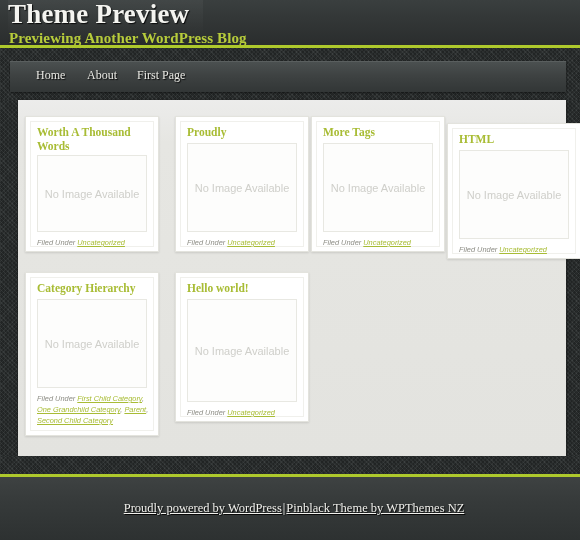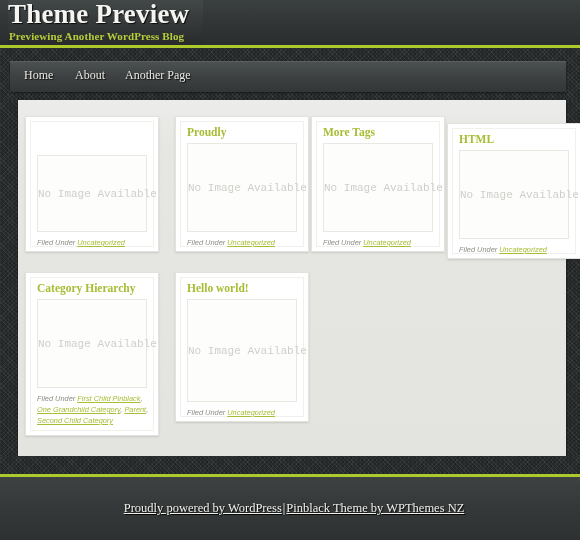--- a/index.html
+++ b/index.html
@@ -58,21 +58,21 @@
     letter-spacing: 0.2px;
     text-shadow: 1px 1px 1px rgba(0,0,0,0.8);
     white-space: nowrap;
   }
   #site-description {
     position: absolute;
     left: 9px;
     top: 30px;
     margin: 0;
     font-family: "Liberation Serif", serif;
-    font-size: 11px;
+    font-size: 15px;
     font-weight: bold;
     color: #b7cc3b;
     letter-spacing: 0.1px;
     white-space: nowrap;
   }
   .accent-rule {
     position: absolute;
     left: 0;
     width: 580px;
     height: 3px;
@@ -100,20 +100,21 @@
   }
   .nav-item {
     position: absolute;
     top: 6px;
     font-family: "Liberation Serif", serif;
     font-size: 12px;
     color: #e9e9e4;
     text-shadow: 1px 1px 1px rgba(0,0,0,0.85);
     white-space: nowrap;
     cursor: pointer;
+    margin-left: 12px;
   }
   .nav-item:nth-of-type(1) { left: 14px; }
   .nav-item:nth-of-type(2) { left: 65px; }
   .nav-item:nth-of-type(3) { left: 115px; }
 
   
   #content-panel {
     position: absolute;
     left: 18px;
     top: 100px;
@@ -163,21 +164,21 @@
     border: 1px solid #e8e8e2;
     background: #fdfdfc;
     box-sizing: border-box;
   }
   .thumb-label {
     position: absolute;
     left: 0; right: 0;
     top: 50%;
     transform: translateY(-50%);
     text-align: center;
-    font-family: Liberation Mono, monospace;
+    font-family: Liberation Sans, sans-serif;
     font-size: 11px;
     color: #cfcfca;
     white-space: nowrap;
   }
   .card-meta {
     position: absolute;
     left: 11px;
     right: 9px;
     font-family: "Liberation Sans", sans-serif;
     font-size: 7.4px;
@@ -238,29 +239,30 @@
     <div id="masthead-inner"></div>
     <h1 id="site-title">Theme Preview</h1>
     <p id="site-description">Previewing Another WordPress Blog</p>
   </div>
   <div id="accent-top" class="accent-rule"></div>
 
   <div id="nav-strip" class="texture">
     <nav id="site-nav">
       <span class="nav-item">Home</span>
       <span class="nav-item">About</span>
-      <span class="nav-item">Another Page</span>
+      <span class="nav-item">First Page</span>
     </nav>
   </div>
 
   <div id="content-panel">
     <div id="card-grid">
 
       <article class="card" style="left:0px; top:0px; width:134px; height:136px;">
         <div class="card-inner"></div>
+        <h2 class="card-title">Worth A Thousand Words</h2>
         <div class="thumb" style="top:38px; height:77px;">
           <span class="thumb-label">No Image Available</span>
         </div>
         <div class="card-meta" style="top:120px;">
           <span>Filed Under</span>
           <span class="cat-link">Uncategorized</span>
         </div>
       </article>
 
       <article class="card" style="left:150px; top:0px; width:134px; height:136px;">
@@ -300,21 +302,21 @@
       </article>
 
       <article class="card" style="left:0px; top:156px; width:134px; height:164px;">
         <div class="card-inner"></div>
         <h2 class="card-title">Category Hierarchy</h2>
         <div class="thumb" style="top:26px; height:89px;">
           <span class="thumb-label">No Image Available</span>
         </div>
         <div class="card-meta" style="top:120px;">
           <span>Filed Under</span>
-          <span class="cat-link">First Child Pinblack</span><span>,</span>
+          <span class="cat-link">First Child Category</span><span>,</span>
           <span class="cat-link">One Grandchild Category</span><span>,</span>
           <span class="cat-link">Parent</span><span>,</span>
           <span class="cat-link">Second Child Category</span>
         </div>
       </article>
 
       <article class="card" style="left:150px; top:156px; width:134px; height:150px;">
         <div class="card-inner"></div>
         <h2 class="card-title">Hello world!</h2>
         <div class="thumb" style="top:26px; height:103px;">

